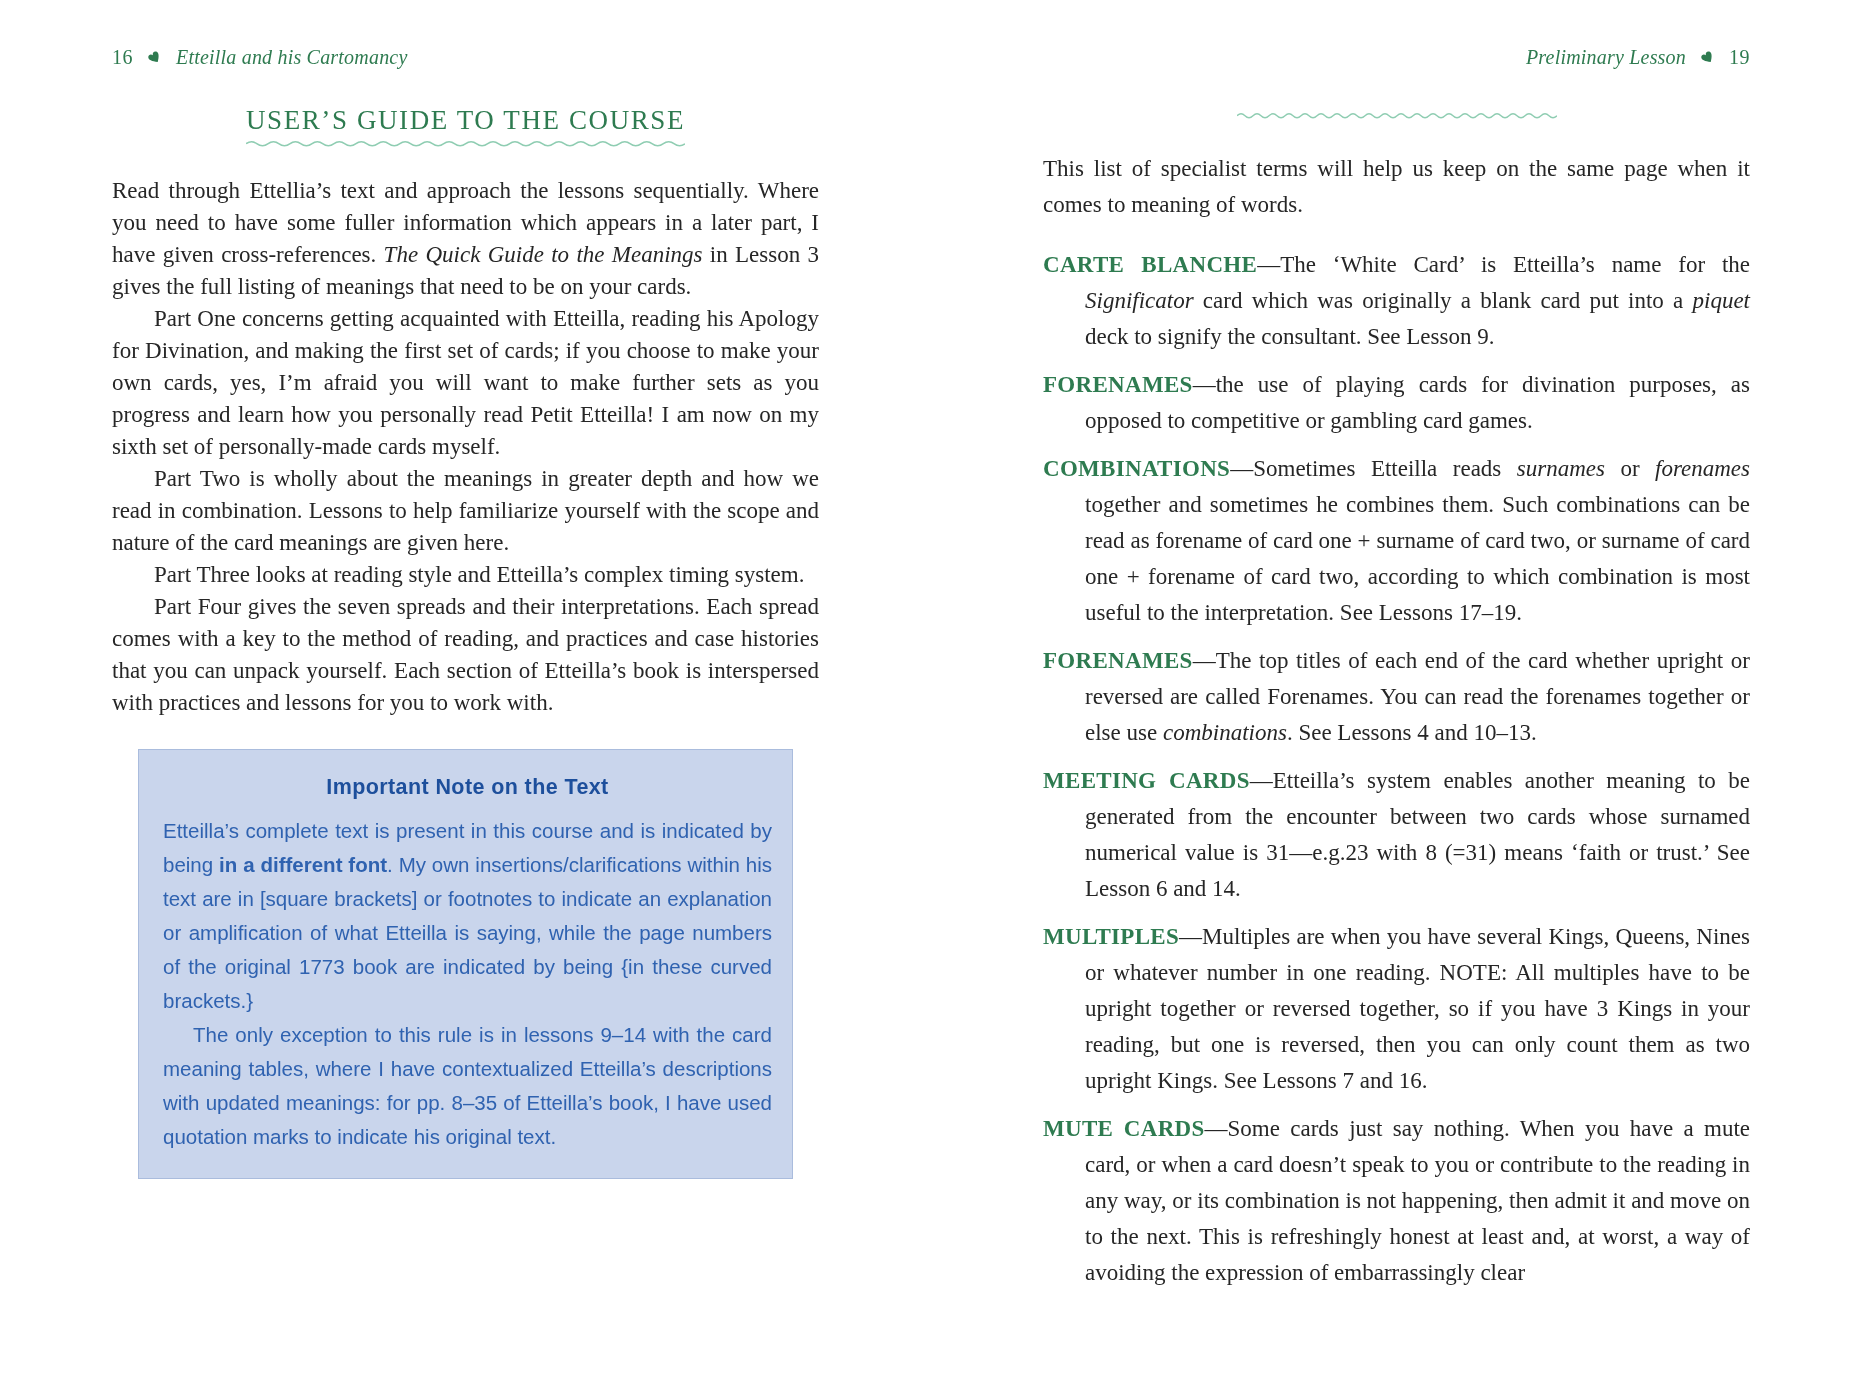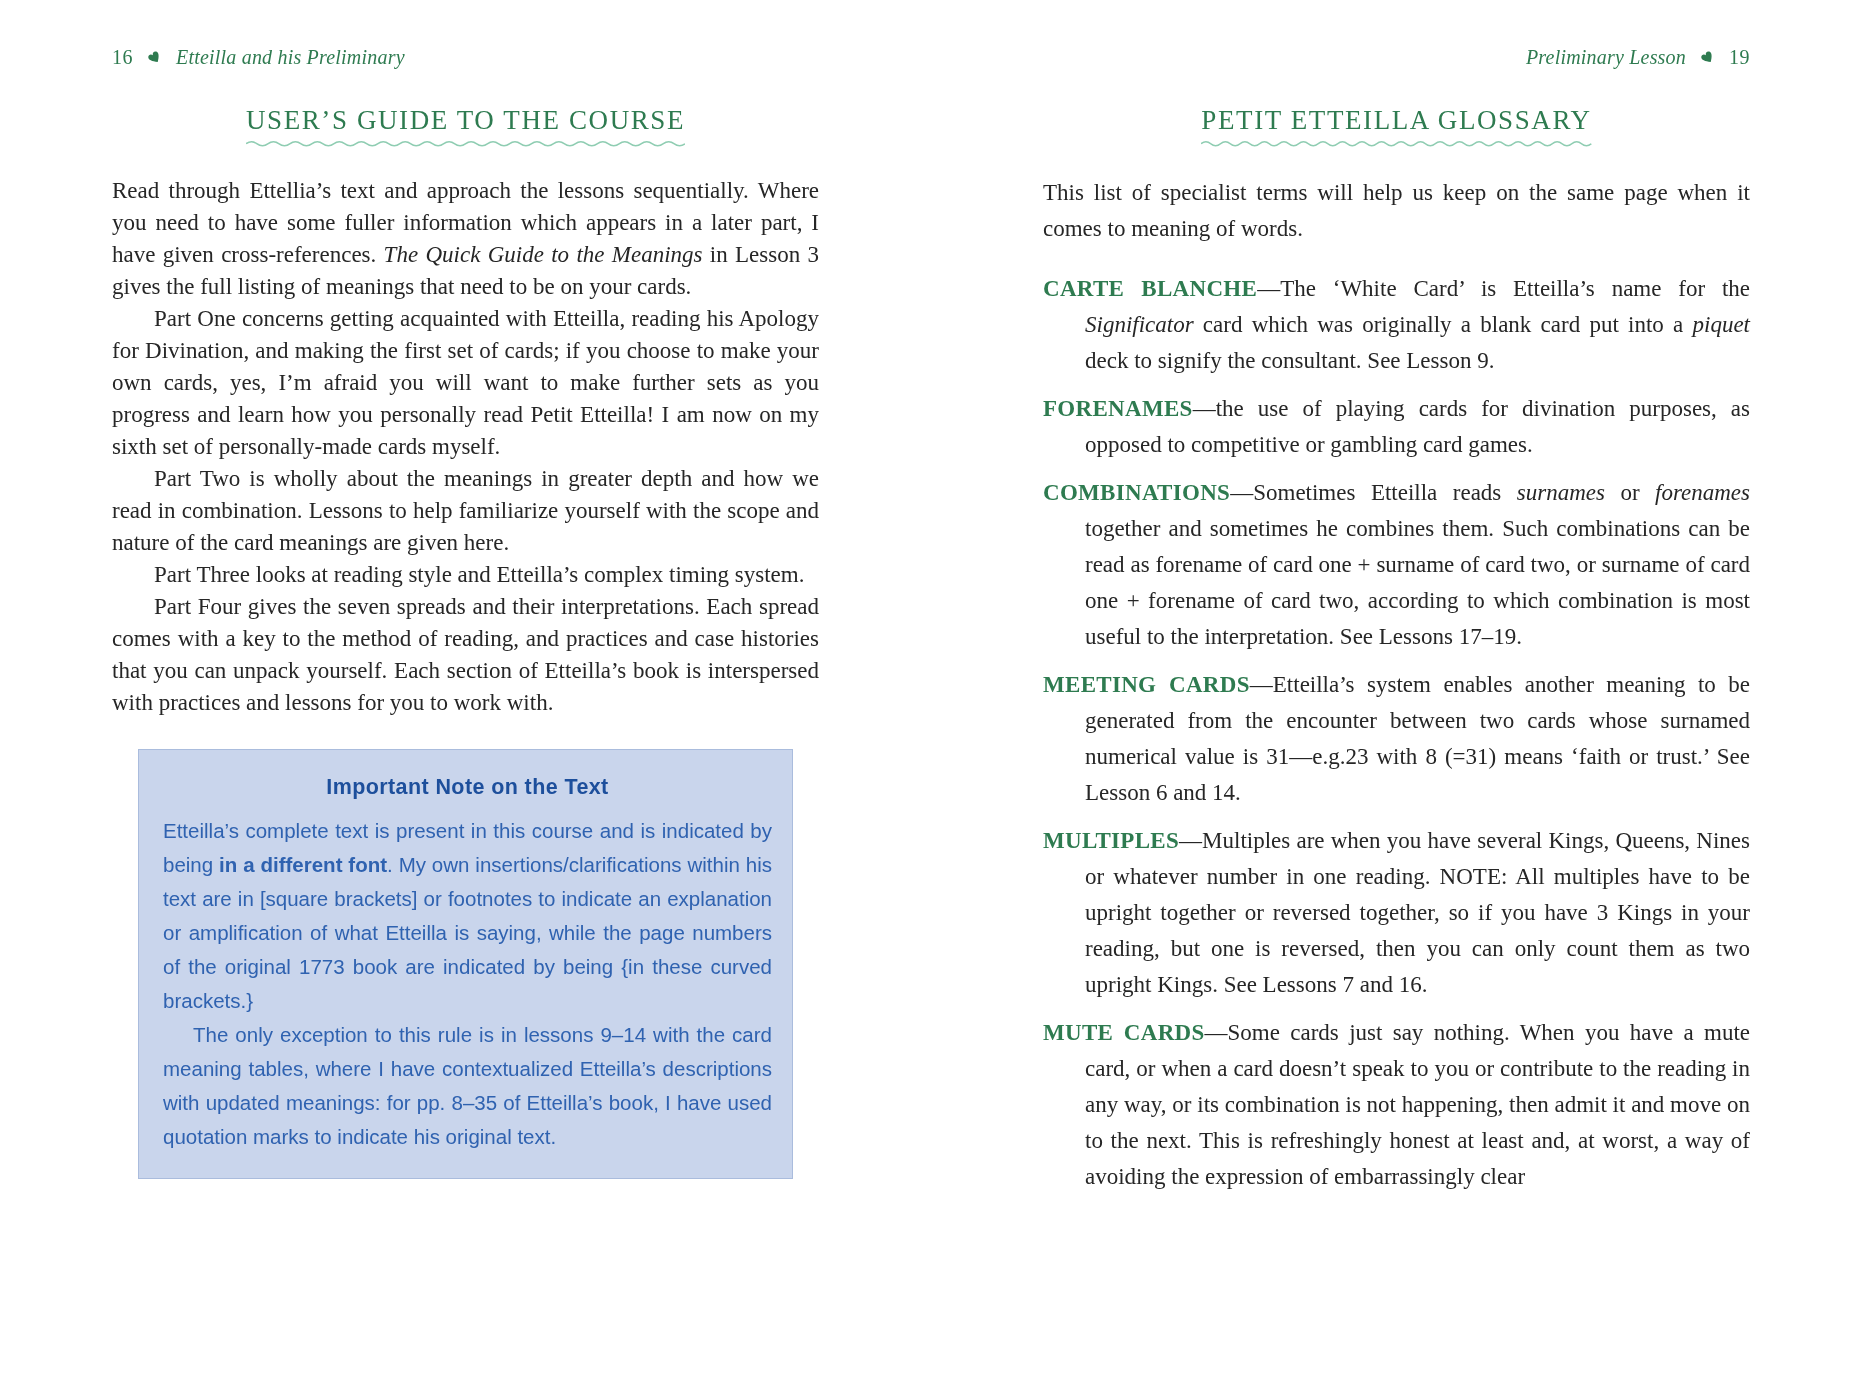--- a/index.html
+++ b/index.html
@@ -86,21 +86,21 @@
 <body>
 
 <div class="spread">
 
   <div class="page">
     <div class="running-head rh-left">
       <span class="folio">16</span>
       <svg class="leaf" viewBox="0 0 24 24" style="transform:rotate(-35deg)">
         <path d="M12 21 C5 15 1.5 9.5 4.2 5.8 C6.4 2.9 10.6 3.7 12 7.4 C13.4 3.7 17.6 2.9 19.8 5.8 C22.5 9.5 19 15 12 21 Z"></path>
       </svg>
-      <span class="rh-title">Etteilla and his Preliminary</span>
+      <span class="rh-title">Etteilla and his Cartomancy</span>
     </div>
 
     <div class="title-row">
       <span class="title-wrap">
         <span class="section-title">USER’S GUIDE TO THE COURSE</span>
         <svg class="wave" viewBox="0 0 400 10" preserveAspectRatio="none">
           <path d="M0 6 Q5 1 10 6 T20 6 T30 6 T40 6 T50 6 T60 6 T70 6 T80 6 T90 6 T100 6 T110 6 T120 6 T130 6 T140 6 T150 6 T160 6 T170 6 T180 6 T190 6 T200 6 T210 6 T220 6 T230 6 T240 6 T250 6 T260 6 T270 6 T280 6 T290 6 T300 6 T310 6 T320 6 T330 6 T340 6 T350 6 T360 6 T370 6 T380 6 T390 6 T400 6"></path>
         </svg>
       </span>
     </div>
@@ -124,32 +124,32 @@
     <div class="running-head rh-right">
       <span class="rh-title">Preliminary Lesson</span>
       <svg class="leaf" viewBox="0 0 24 24" style="transform:rotate(-35deg)">
         <path d="M12 21 C5 15 1.5 9.5 4.2 5.8 C6.4 2.9 10.6 3.7 12 7.4 C13.4 3.7 17.6 2.9 19.8 5.8 C22.5 9.5 19 15 12 21 Z"></path>
       </svg>
       <span class="folio">19</span>
     </div>
 
     <div class="title-row">
       <span class="title-wrap">
-        <span class="section-title">PETIT ETTEILLA GLOSSARY</span>
         <svg class="wave" viewBox="0 0 400 10" preserveAspectRatio="none">
           <path d="M0 6 Q5 1 10 6 T20 6 T30 6 T40 6 T50 6 T60 6 T70 6 T80 6 T90 6 T100 6 T110 6 T120 6 T130 6 T140 6 T150 6 T160 6 T170 6 T180 6 T190 6 T200 6 T210 6 T220 6 T230 6 T240 6 T250 6 T260 6 T270 6 T280 6 T290 6 T300 6 T310 6 T320 6 T330 6 T340 6 T350 6 T360 6 T370 6 T380 6 T390 6 T400 6"></path>
         </svg>
       </span>
     </div>
 
     <p class="intro">This list of specialist terms will help us keep on the same page when it comes to meaning of words.</p>
 
     <div class="glossary">
       <p class="entry"><span class="term">CARTE BLANCHE</span><span><span>—The ‘White Card’ is Etteilla’s name for the </span><span class="it">Significator</span><span> card which was originally a blank card put into a </span><span class="it">piquet</span><span> deck to signify the consultant. See Lesson 9.</span></span></p>
       <p class="entry"><span class="term">FORENAMES</span><span><span>—the use of playing cards for divination purposes, as opposed to competitive or gambling card games.</span></span></p>
       <p class="entry"><span class="term">COMBINATIONS</span><span><span>—Sometimes Etteilla reads </span><span class="it">surnames</span><span> or </span><span class="it">forenames</span><span> together and sometimes he combines them. Such combinations can be read as forename of card one + surname of card two, or surname of card one + forename of card two, according to which combination is most useful to the interpretation. See Lessons 17–19.</span></span></p>
+      <p class="entry"><span class="term">FORENAMES</span><span><span>—The top titles of each end of the card whether upright or reversed are called Forenames. You can read the forenames together or else use </span><span class="it">combinations</span><span>. See Lessons 4 and 10–13.</span></span></p>
       <p class="entry"><span class="term">MEETING CARDS</span><span><span>—Etteilla’s system enables another meaning to be generated from the encounter between two cards whose surnamed numerical value is 31—e.g.23 with 8 (=31) means ‘faith or trust.’ See Lesson 6 and 14.</span></span></p>
       <p class="entry"><span class="term">MULTIPLES</span><span><span>—Multiples are when you have several Kings, Queens, Nines or whatever number in one reading. NOTE: All multiples have to be upright together or reversed together, so if you have 3 Kings in your reading, but one is reversed, then you can only count them as two upright Kings. See Lessons 7 and 16.</span></span></p>
       <p class="entry"><span class="term">MUTE CARDS</span><span><span>—Some cards just say nothing. When you have a mute card, or when a card doesn’t speak to you or contribute to the reading in any way, or its combination is not happening, then admit it and move on to the next. This is refreshingly honest at least and, at worst, a way of avoiding the expression of embarrassingly clear</span></span></p>
     </div>
   </div>
 
 </div>
 
 </body></html>

